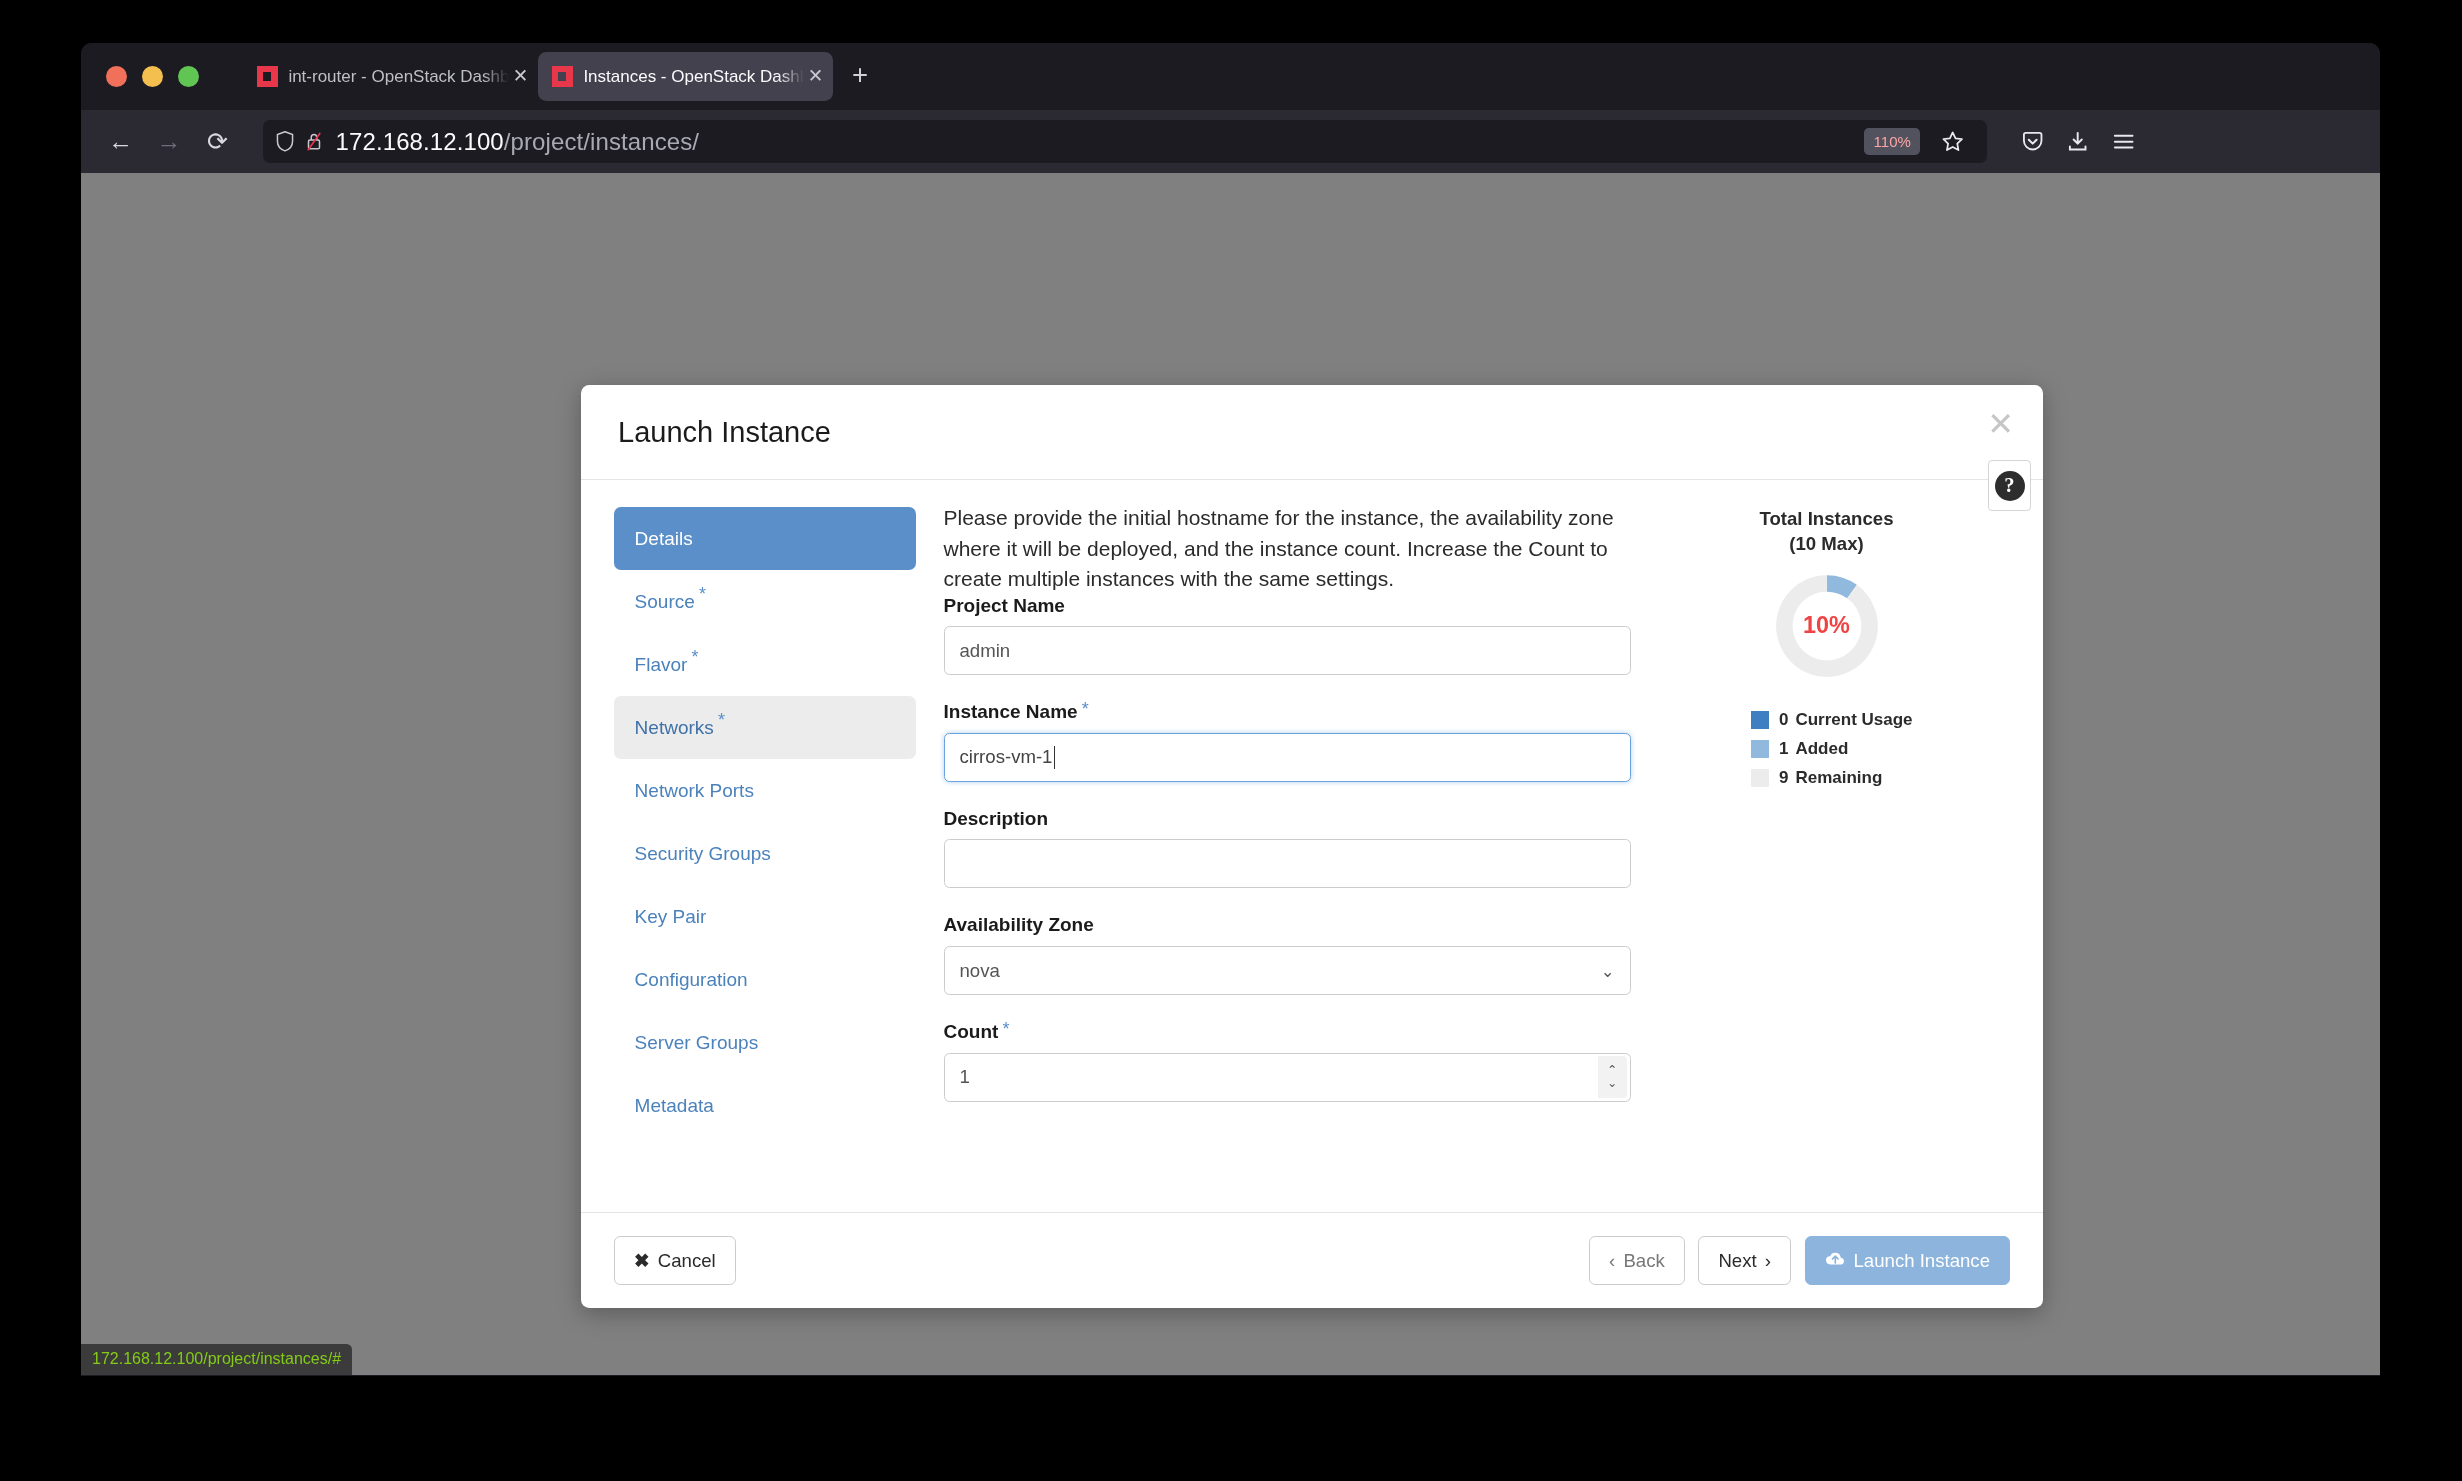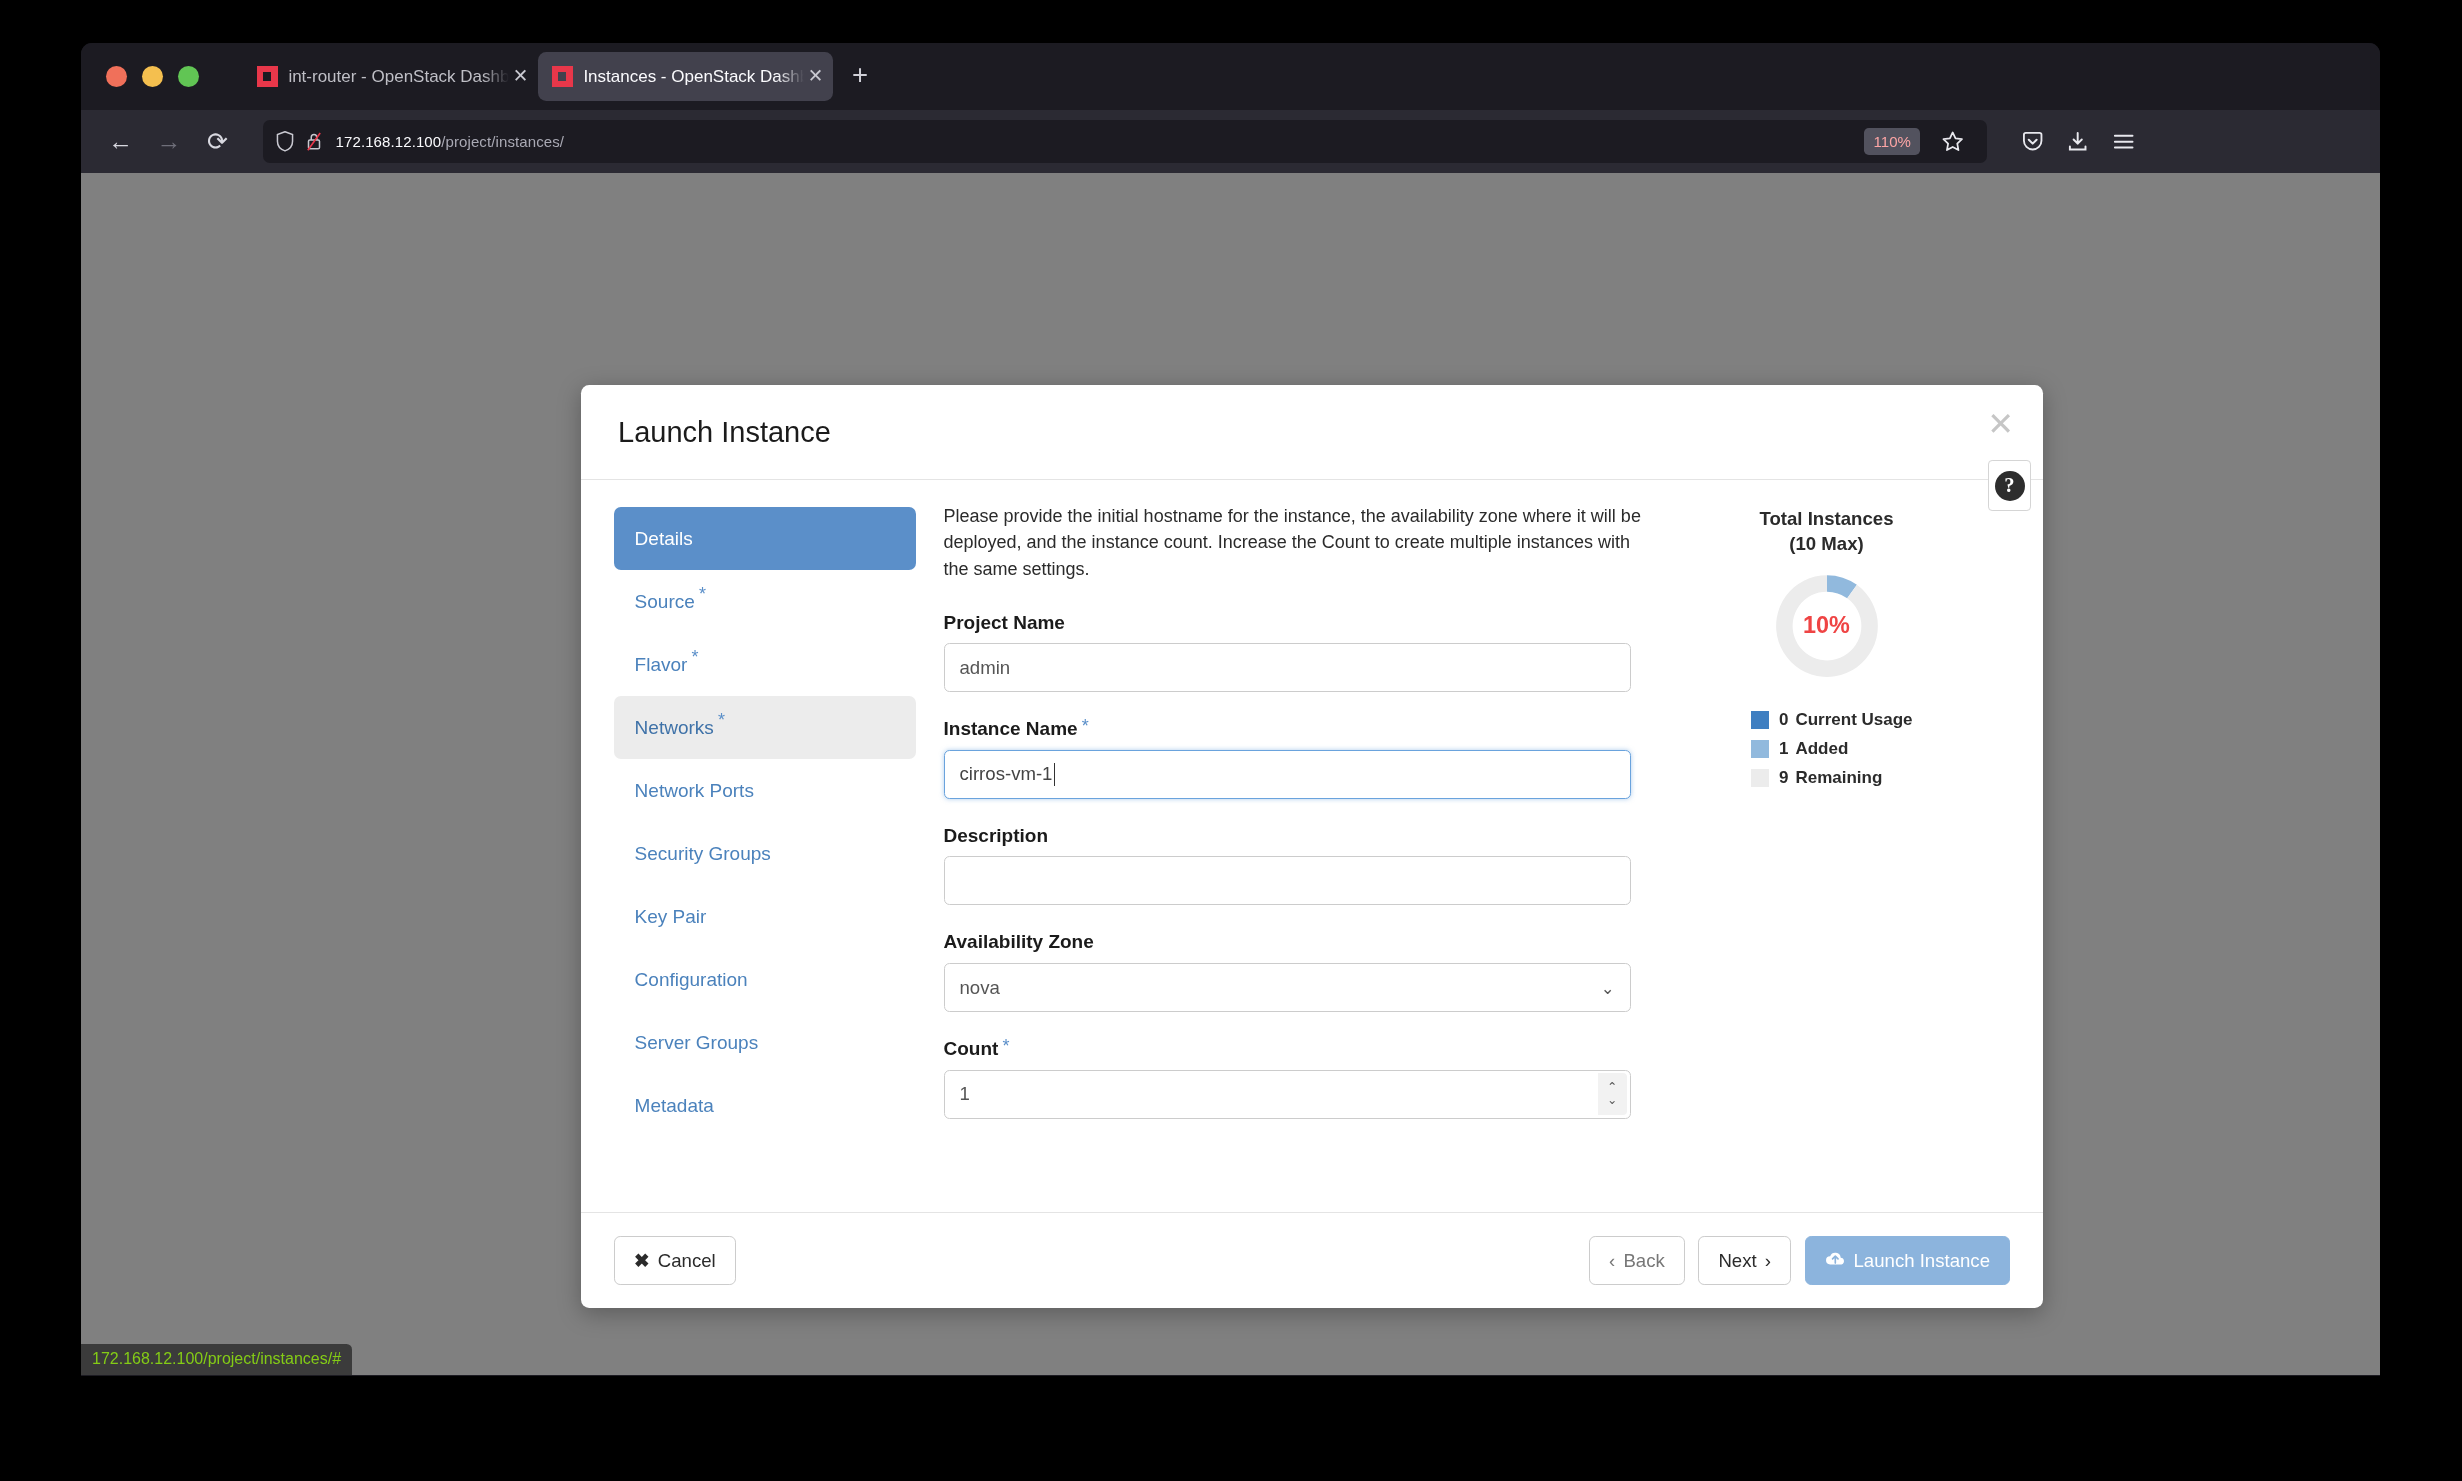--- a/index.html
+++ b/index.html
@@ -86,21 +86,21 @@
   .nav-btn.dim { color: #6f6f7a; }
   #url-bar {
     flex: 1; height: 43px;
     background: #1c1b22; border-radius: 6.9px;
     display: flex; align-items: center;
     padding: 0 13.7px; margin: 0 11px 0 18px;
     max-width: 1724px;
   }
   .url-shield { color: #c8c8d0; font-size: 18.6px; margin-right: 11px; display:flex; }
   .url-lock { margin-right: 12.4px; display: flex; position: relative; }
-  .url-text { font-size: 15px; color: #fbfbfe; letter-spacing: 0.1px; text-align: center; }
+  .url-text { font-size: 24px; color: #fbfbfe; letter-spacing: 0.1px; text-align: center; }
   .url-text .path { color: #a9a9b4; }
   .zoom-badge {
     background: #52525e; color: #fca5a5;
     font-size: 15px; padding: 4.8px 9.6px; border-radius: 4.8px;
     margin-right: 6.9px; white-space: nowrap;
   }
   .tool-icon {
     width: 40px; height: 40px; display: flex;
     align-items: center; justify-content: center;
     color: #e8e8ee; margin-left: 5.5px;
@@ -257,22 +257,21 @@
     padding: 0 20.6px; border-radius: 6.9px;
     font-size: 19px; color: #4b82bc;
   }
   .step.active { background: #5b8fc9; color: #fff; }
   .step.hover { background: #ececec; color: #3f72a8; }
   .req { color: #5b8fc9; font-size: 18px; margin-left: 4.1px; line-height: 1; align-self: flex-start; margin-top: 15px; }
 
   
   #form-col { flex: 1; padding: 0 27.5px 0 27.5px; max-width: 763px; }
   #form-desc {
-    font-size: 18px; color: #2b2b2b; line-height: 1.45;
-    margin-bottom: 30px;
+    font-size: 21px; color: #2b2b2b; line-height: 1.45;
   }
   .field-label {
     font-size: 19px; font-weight: 700; color: #1b1b1b;
     margin-bottom: 9.6px; display: flex; align-items: flex-start;
   }
   .field-label .req { margin-top: -1.4px; font-weight: 400; }
   .field {
     width: 687px; height: 49px;
     border: 0.7px solid #ccc; border-radius: 5.5px;
     display: flex; align-items: center;

